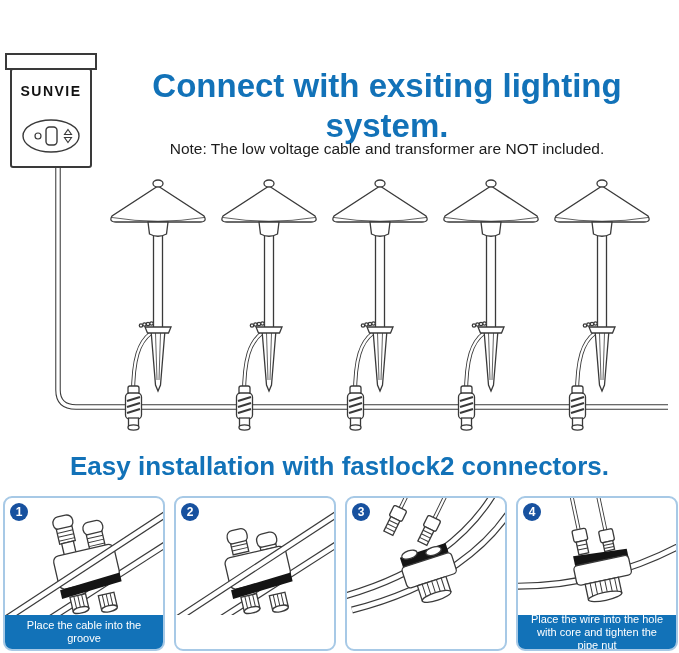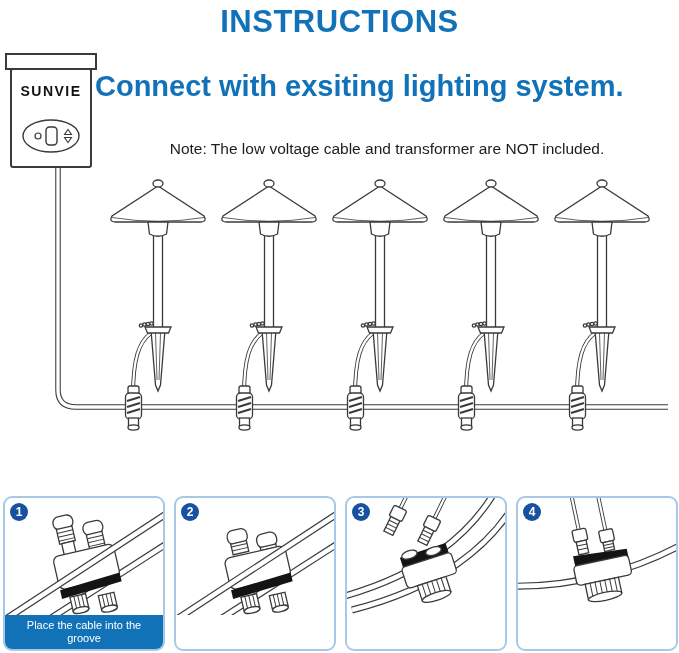--- a/index.html
+++ b/index.html
@@ -7,22 +7,22 @@
     position:relative;width:679px;height:653px;background:#fff;overflow:hidden;
     font-family:"Liberation Sans",sans-serif;color:#1f1f1f;
   }
   .bg-art{position:absolute;left:0;top:0;width:679px;height:653px;z-index:0;}
   .page-title{
     position:absolute;top:0;left:0;width:679px;text-align:center;
     font-size:31px;line-height:44px;font-weight:800;letter-spacing:.5px;
     color:#1272b8;margin:0;z-index:1;
   }
   .connect-heading{
-    position:absolute;top:66px;left:95px;right:0;
-    font-size:29px;line-height:40px;font-weight:bold;color:#1272b8;margin:0;z-index:1;
+    position:absolute;top:66px;left:95px;right:0;text-align:center;
+    font-size:33px;line-height:40px;font-weight:bold;color:#1272b8;margin:0;z-index:1;
   }
   .note-text{
     position:absolute;top:131px;left:95px;right:0;text-align:center;
     font-size:15.5px;line-height:20px;color:#1c1c1c;margin:8px;z-index:1;
   }
   .install-heading{
     position:absolute;top:449px;left:0;width:679px;text-align:center;
     font-size:26px;line-height:34px;font-weight:bold;color:#1272b8;margin:0;z-index:1;
   }
   .steps{
@@ -107,23 +107,23 @@
       <path d="M68,129.5 l3.5,5 h-7 Z M68,142.5 l3.5,-5 h-7 Z" fill="none" stroke="#3a3a3a" stroke-width="1.1"></path>
     </g>
 
     <use href="#light" x="158"></use>
     <use href="#light" x="269"></use>
     <use href="#light" x="380"></use>
     <use href="#light" x="491"></use>
     <use href="#light" x="602"></use>
   </svg>
 
-  <h1 class="page-title">INSTRUCTIONS</h1>
   <h2 class="connect-heading">Connect with exsiting lighting system.</h2>
   <p class="note-text">Note: The low voltage cable and transformer are NOT included.</p>
+  <h2 class="install-heading">Easy installation with fastlock2 connectors.</h2>
 
   <div class="steps">
 
     <div class="panel">
       <span class="badge">1</span>
       <svg class="panel-art" viewBox="0 0 158 117">
         <g transform="rotate(-13 79 58)">
           <path class="cbl-o" d="M-20,130 L170,62"></path>
             <path class="cbl-i" d="M-20,130 L170,62"></path>
           <rect class="ln" x="56" y="14" width="20" height="13" rx="6"></rect>
@@ -223,16 +223,17 @@
           <rect class="ln" x="86" y="34" width="14" height="12" rx="2"></rect>
           <rect class="ln" x="88" y="46" width="10" height="9"></rect>
           <path class="hatch" d="M88,49 h10 M88,52 h10"></path>
           <path class="band" d="M56,53 L110,57 L110,67 L56,63 Z"></path>
           <rect class="ln" x="54" y="63" width="56" height="20" rx="4"></rect>
           <rect class="ln" x="62" y="83" width="34" height="16"></rect>
           <path class="hatch" d="M67,83 v16 M72,83 v16 M77,83 v16 M82,83 v16 M87,83 v16 M92,83 v16"></path>
           <ellipse class="ln" cx="79" cy="99" rx="17" ry="4"></ellipse>
         </g>
       </svg>
+      <div class="caption">Place the wire into the hole with core and tighten the pipe nut</div>
     </div>
 
   </div>
 </div>
 
 </body></html>

